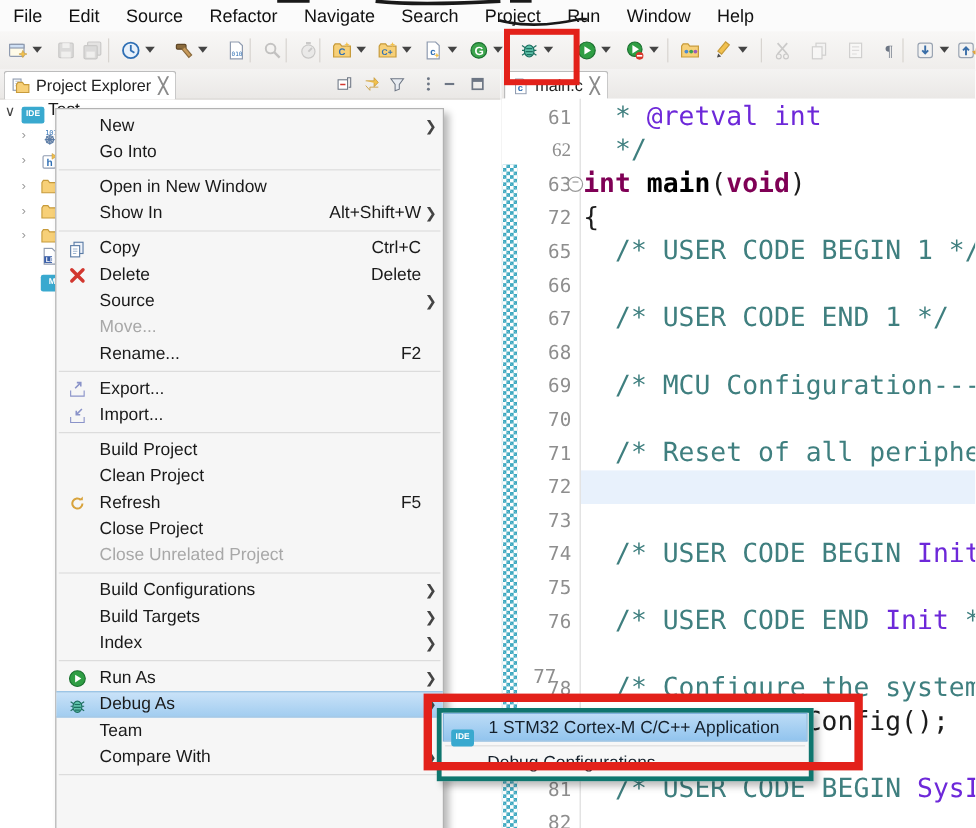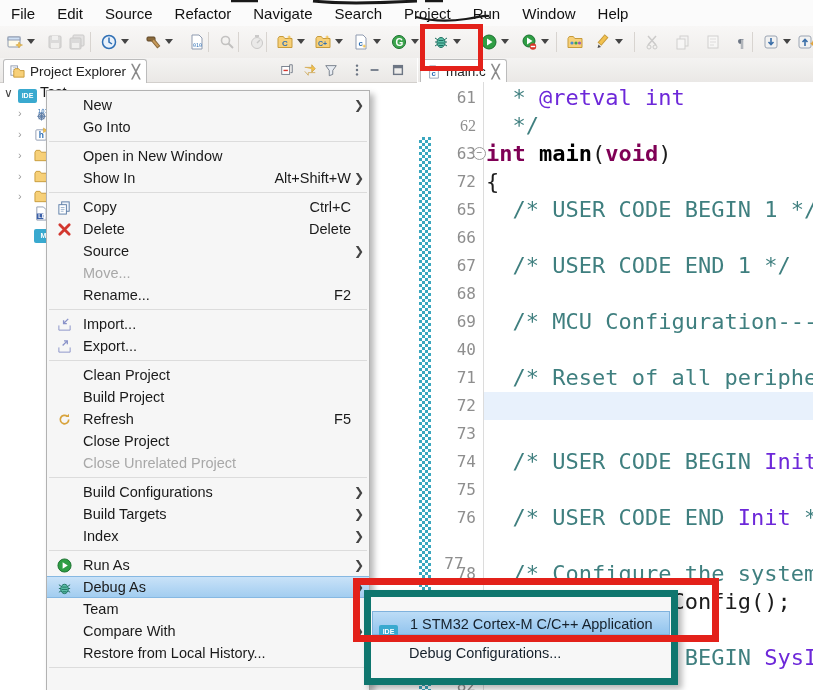--- a/index.html
+++ b/index.html
@@ -70,21 +70,21 @@
   .mi.dis{color:#a8a8a8;}
   .mi.hl{background:linear-gradient(#c9e2f8,#a2cdf0);border-top:1px solid #86b8e2;
          border-bottom:1px solid #86b8e2;height:20px;line-height:20px;}
   .mi .mico{position:absolute;left:8px;top:3px;width:18px;height:16px;display:flex;
             align-items:center;justify-content:center;}
   .mi .sc{position:absolute;right:18px;color:inherit;}
   .mi .sub{position:absolute;right:5px;top:0;color:#444;font-size:12px;}
   .msep{height:1px;background:#dcdcdc;margin:3px 2px;}
   
   #submenu{position:absolute;left:364px;top:590px;width:314px;background:#f7f7f7;
-           border:7px solid #0f766e;box-shadow:4px 4px 6px rgba(0,0,0,.28);padding:14px 1px;
+           border:4px solid #0f766e;box-shadow:4px 4px 6px rgba(0,0,0,.28);padding:0 1px;
            box-sizing:border-box;z-index:25;font-size:14.5px;}
   .smi{position:relative;height:26px;line-height:26px;padding-left:37px;white-space:nowrap;color:#15202b;}
   .smi.hl{background:linear-gradient(#bcdcf6,#92c4ee);border:1px solid #7fb2dd;height:24px;
           line-height:24px;box-sizing:border-box;}
   .smi .mico{position:absolute;left:6px;top:5px;}
   .smi2{height:22px;line-height:22px;}
   
   .redrect{position:absolute;border:5px solid #e3211a;z-index:40;pointer-events:none;}
   #redrect-toolbar{left:420px;top:24px;width:53px;height:37px;}
   #redrect-submenu{left:353px;top:578px;width:352px;height:50px;border-width:7px;}
@@ -417,21 +417,21 @@
       <div id="gutter">
           <div class="ln" style="top: 2px;">61</div>
           <div class="ln" style="top: 30px; font-family: Liberation Serif, serif;">62</div>
           <div class="ln" style="top: 58px;">63</div>
           <div class="ln" style="top: 86px;">72</div>
           <div class="ln" style="top: 114px;">65</div>
           <div class="ln" style="top: 142px;">66</div>
           <div class="ln" style="top: 170px;">67</div>
           <div class="ln" style="top: 198px;">68</div>
           <div class="ln" style="top: 226px;">69</div>
-          <div class="ln" style="top: 254px;">40</div>
+          <div class="ln" style="top: 254px;">70</div>
           <div class="ln" style="top: 282px;">71</div>
           <div class="ln" style="top: 310px;">72</div>
           <div class="ln" style="top: 338px;">73</div>
           <div class="ln" style="top: 366px;">74</div>
           <div class="ln" style="top: 394px;">75</div>
           <div class="ln" style="top: 422px;">76</div>
           <div class="ln" style="top: 468px; text-align: center;">77</div>
           <div class="ln" style="top: 478px;">78</div>
           <div class="ln" style="top: 506px;">79</div>
           <div class="ln" style="top: 534px;">80</div>
@@ -485,32 +485,32 @@
             <path d="M3 3l10 10M13 3L3 13" stroke="#d2372f" stroke-width="3" stroke-linecap="round"></path>
           </svg>
         </span><span>Delete</span><span class="sc">Delete</span></div>
       <div class="mi"><span>Source</span><span class="sub">❯</span></div>
       <div class="mi dis"><span>Move...</span></div>
       <div class="mi"><span>Rename...</span><span class="sc">F2</span></div>
       <div class="msep"></div>
       <div class="mi"><span class="mico">
           <svg width="15" height="15" viewBox="0 0 16 16">
             <path d="M2 9v5h12V9" fill="none" stroke="#8a93c9"></path>
+            <path d="M6 7l5-5M11 5.5V2H7.5" stroke="#8a93c9" stroke-width="1.4" fill="none"></path>
+          </svg>
+        </span><span>Export...</span></div>
+      <div class="mi"><span class="mico">
+          <svg width="15" height="15" viewBox="0 0 16 16">
+            <path d="M2 9v5h12V9" fill="none" stroke="#8a93c9"></path>
             <path d="M12 2l-5 5M7 3.5V7h3.5" stroke="#8a93c9" stroke-width="1.4" fill="none"></path>
           </svg>
         </span><span>Import...</span></div>
-      <div class="mi"><span class="mico">
-          <svg width="15" height="15" viewBox="0 0 16 16">
-            <path d="M2 9v5h12V9" fill="none" stroke="#8a93c9"></path>
-            <path d="M6 7l5-5M11 5.5V2H7.5" stroke="#8a93c9" stroke-width="1.4" fill="none"></path>
-          </svg>
-        </span><span>Export...</span></div>
-      <div class="msep"></div>
+      <div class="msep"></div>
+      <div class="mi"><span>Build Project</span></div>
       <div class="mi"><span>Clean Project</span></div>
-      <div class="mi"><span>Build Project</span></div>
       <div class="mi"><span class="mico">
           <svg width="15" height="15" viewBox="0 0 16 16">
             <path d="M12.5 8a4.5 4.5 0 1 1-1.4-3.2" stroke="#d8a33c" stroke-width="1.8" fill="none"></path>
             <path d="M12.8 1.8v3.4H9.4z" fill="#d8a33c"></path>
           </svg>
         </span><span>Refresh</span><span class="sc">F5</span></div>
       <div class="mi"><span>Close Project</span></div>
       <div class="mi dis"><span>Close Unrelated Project</span></div>
       <div class="msep"></div>
       <div class="mi"><span>Build Configurations</span><span class="sub">❯</span></div>
@@ -532,21 +532,20 @@
               <line x1="14" y1="4" x2="11" y2="6"></line>
               <line x1="14" y1="8" x2="11" y2="8"></line>
               <line x1="14" y1="12" x2="11" y2="10"></line>
             </g>
             <ellipse cx="8" cy="8.5" rx="4" ry="5" fill="#5cc0a8" stroke="#1d6f60"></ellipse>
             <path d="M5.5 6.5h5M5 9h6M5.8 11.5h4.4" stroke="#1d6f60" fill="none"></path>
           </svg>
         </span><span>Debug As</span><span class="sub">❯</span></div>
       <div class="mi"><span>Team</span></div>
       <div class="mi"><span>Compare With</span><span class="sub">❯</span></div>
-      <div class="mi"><span>Restore from Local History...</span></div>
       <div class="msep"></div>
     </div>
 
   <div id="submenu">
       <div class="smi hl"><span class="mico"><span class="tile">IDE</span></span><span>1 STM32 Cortex-M C/C++ Application</span></div>
       <div class="msep"></div>
       <div class="smi smi2"><span>Debug Configurations...</span></div>
     </div>
 
   <div class="redrect" id="redrect-toolbar"></div>

